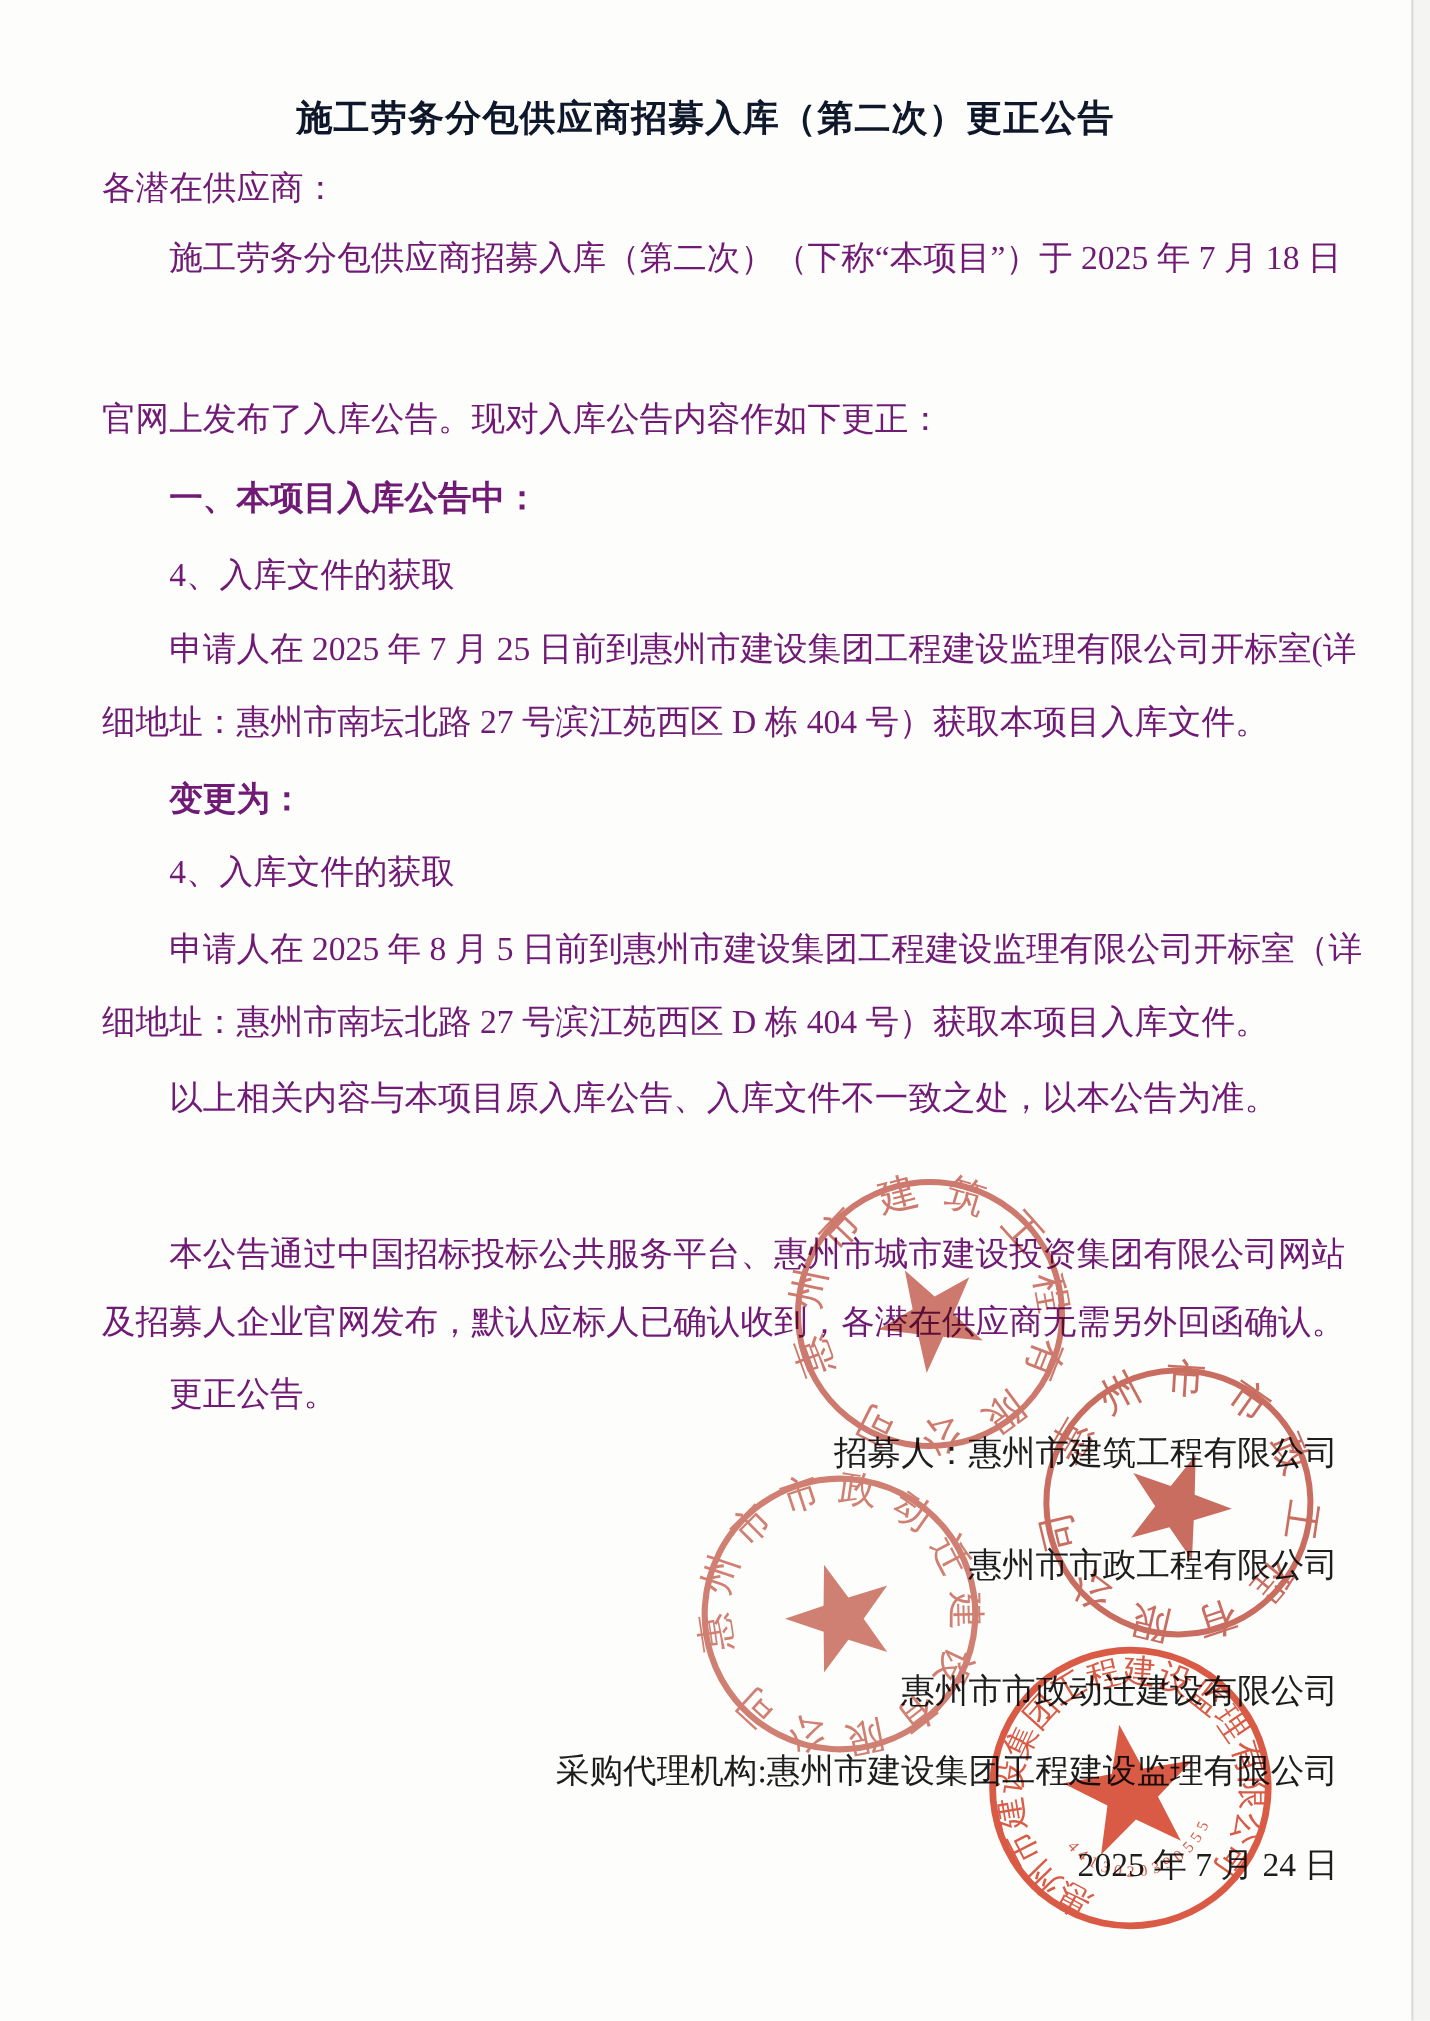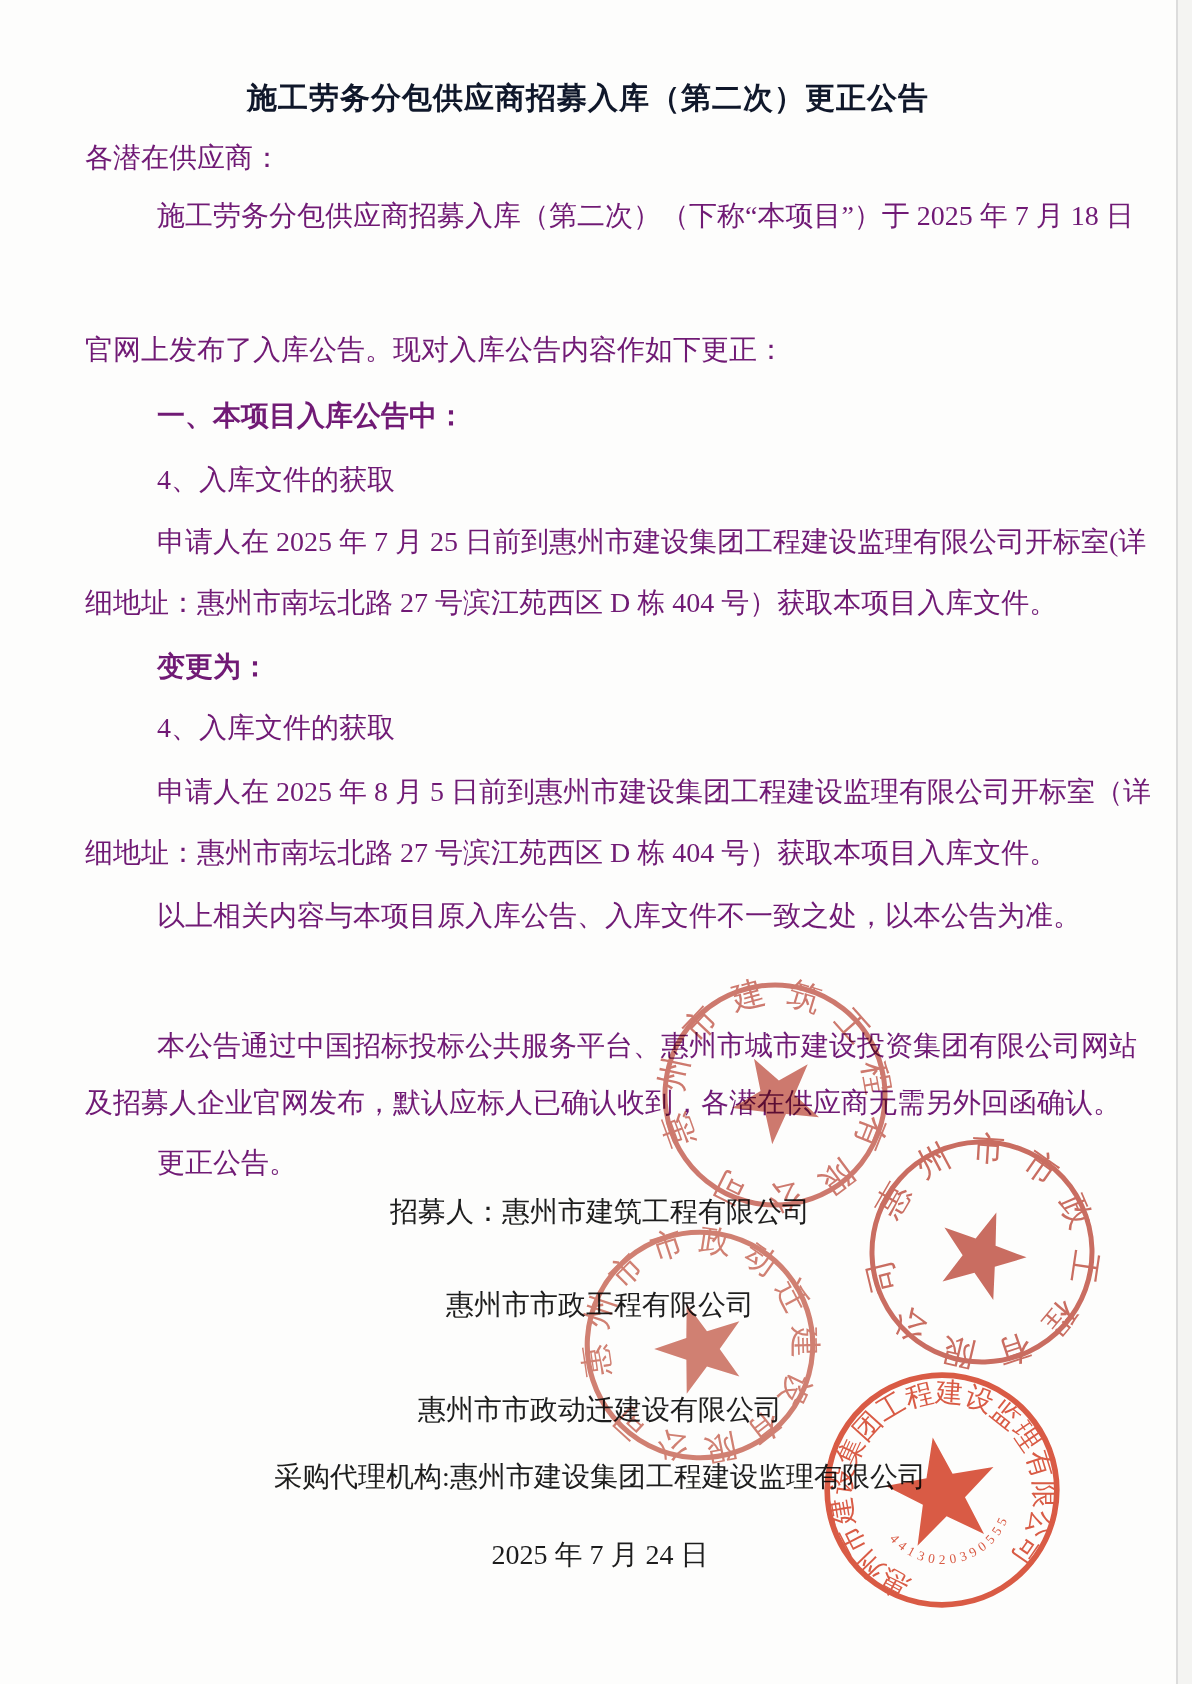--- a/index.html
+++ b/index.html
@@ -12,24 +12,24 @@
   .edge-line{position:absolute;top:0;bottom:0;left:1176px;width:2px;background:#dcdcdc;}
   .edge-soft{position:absolute;top:0;bottom:0;left:1178px;right:0;background:#f4f4f2;}
   .doc-title{
     position:absolute;top:78px;left:0;width:1176px;text-align:center;
     font-size:30px;font-weight:bold;color:#0f172a;letter-spacing:1px;white-space:nowrap;
   }
   .line{
     position:absolute;font-size:28px;color:#701a75;white-space:nowrap;line-height:40px;
   }
   .margin{left:85px;}
-  .indent{left:141px;margin-left:16px;}
+  .indent{left:141px;}
   .bold{font-weight:bold;}
   .sig{
-    position:absolute;left:85px;width:1030px;text-align:center;
+    position:absolute;left:85px;width:1030px;text-align:right;
     font-size:28px;color:#1d1d1d;white-space:nowrap;line-height:40px;
   }
   .stamp{
     position:absolute;mix-blend-mode:multiply;opacity:.88;pointer-events:none;
   }
   .stamp text{font-family:"Liberation Serif","DejaVu Serif",serif;}
   #stamp1{left:655px;top:975px;transform:rotate(-30deg);}
   #stamp2{left:862px;top:1132px;transform:rotate(20deg);}
   #stamp3{left:577px;top:1222px;transform:rotate(-18deg);}
   #stamp4{left:819px;top:1367px;transform:rotate(-10deg);}

